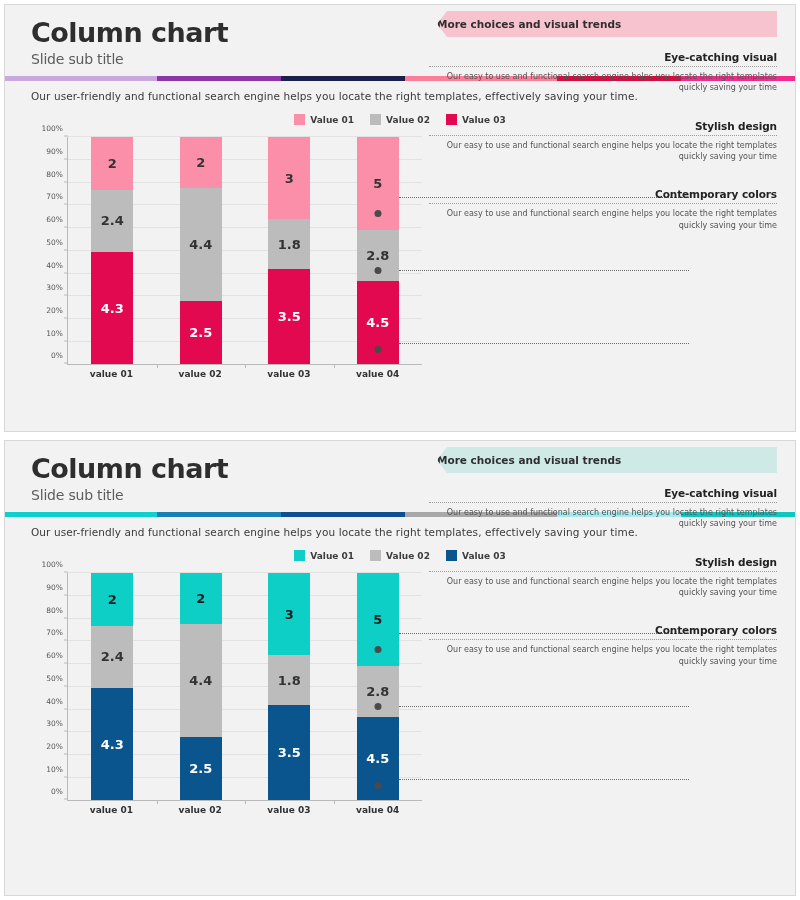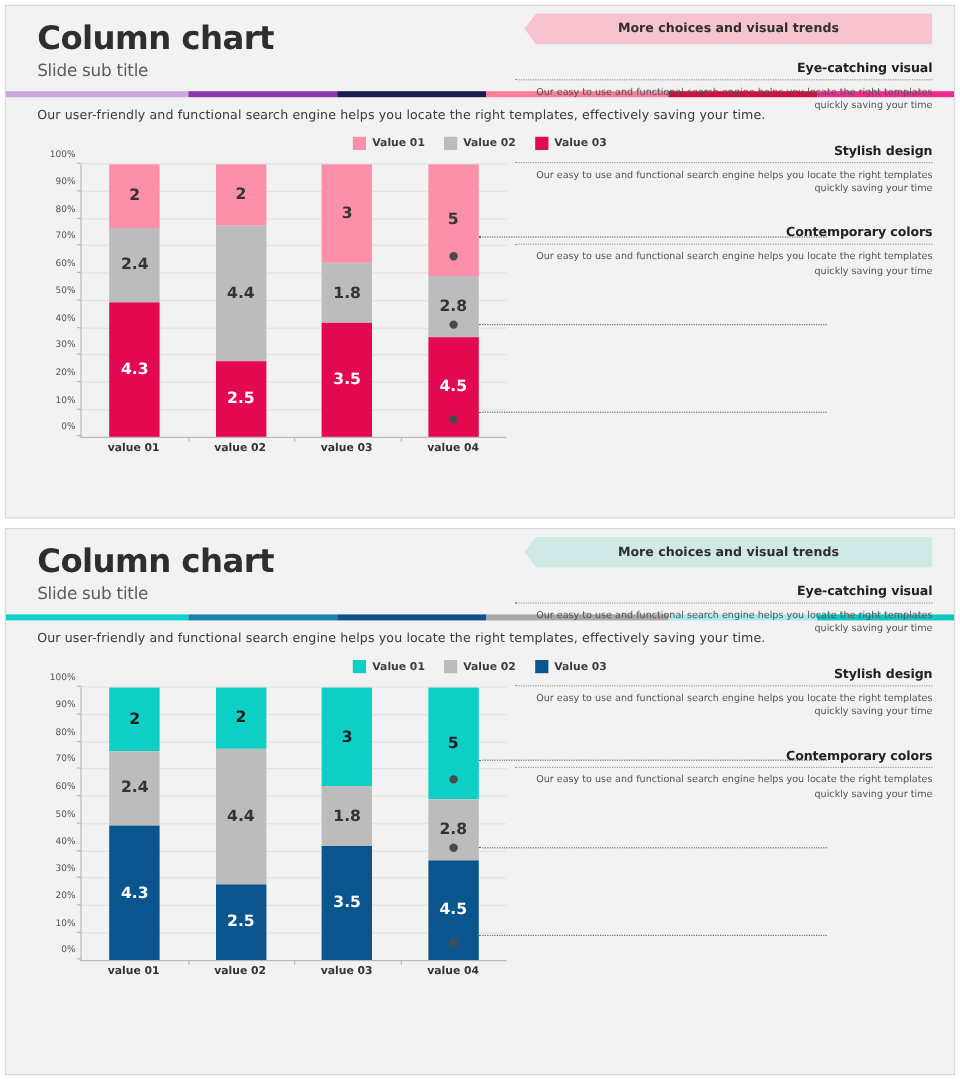--- a/index.html
+++ b/index.html
@@ -101,21 +101,21 @@
   .leader {
     position: absolute; height: 0;
     border-top: 1px dotted #6b6b6b;
   }
 
   
   .right { position: absolute; left: 424px; top: 6px; width: 348px; }
 
   .banner {
     position: relative; height: 26px; margin-left: 8px;
-    display: flex; align-items: center; justify-content: center;
+    display: flex; align-items: center; justify-content: flex-start;
     clip-path: polygon(10px 0, 100% 0, 100% 100%, 10px 100%, 0 50%);
     box-shadow: 0 2px 3px rgba(0,0,0,0.10);
   }
   .banner-text { font-size: 10.5px; font-weight: bold; color: #2e2e2e; }
 
   .anno { margin-top: 14px; text-align: right; }
   .anno-head {
     font-size: 10.5px; font-weight: bold; color: #222; padding-bottom: 3px;
     letter-spacing: -0.1px;
   }

